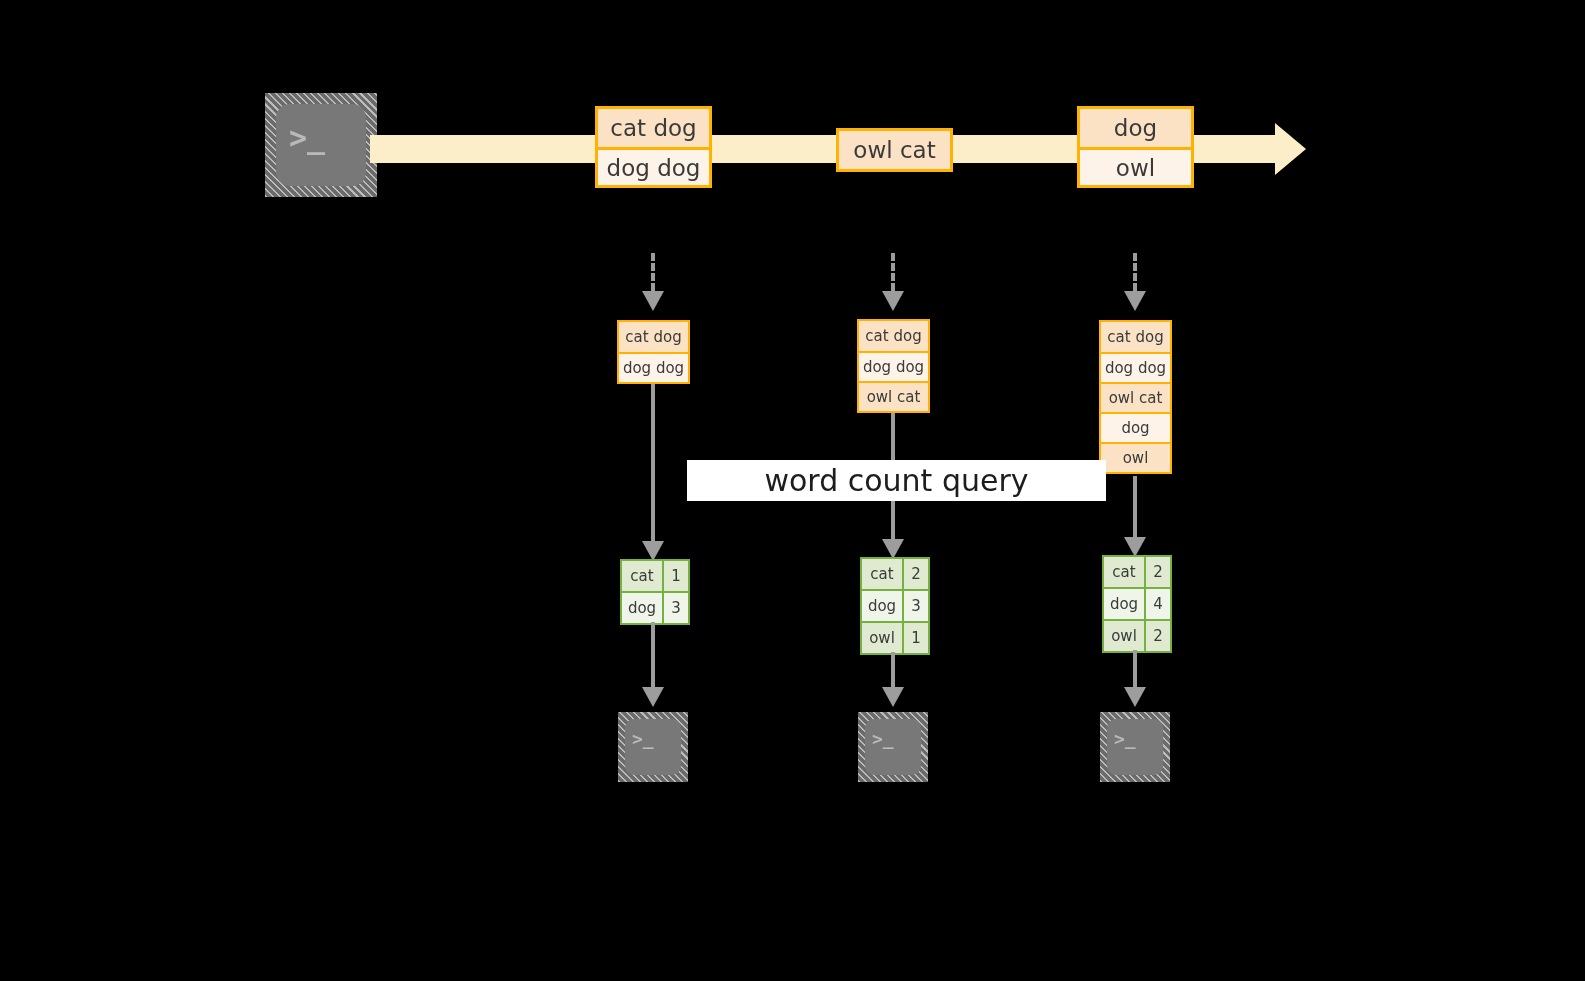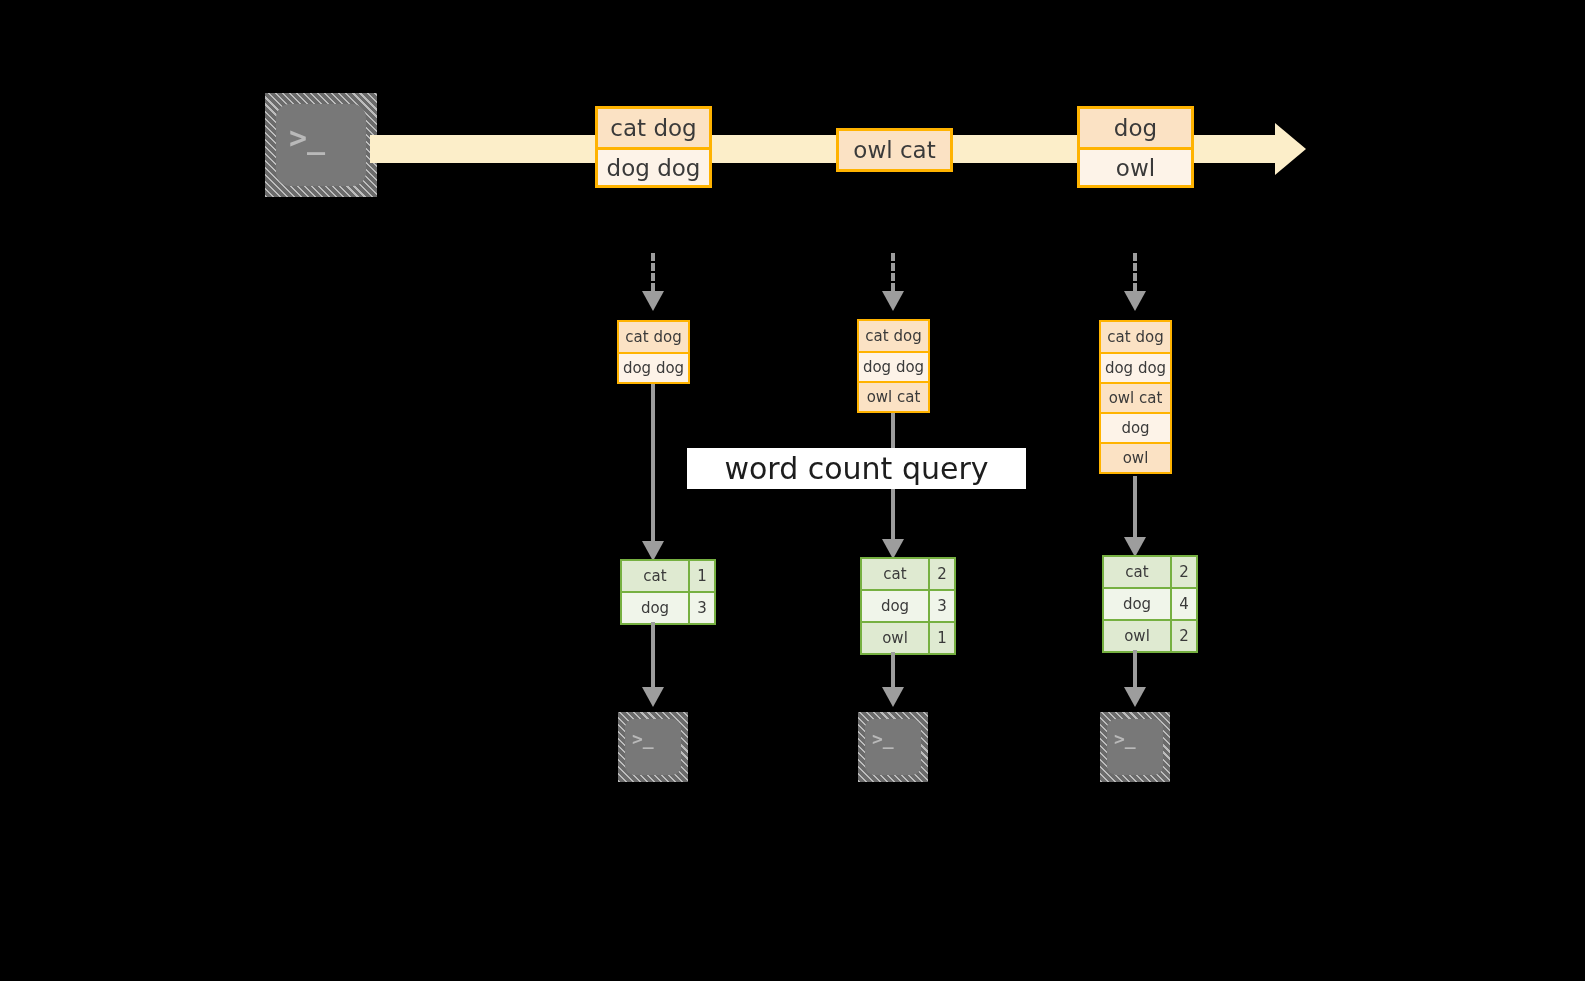--- a/index.html
+++ b/index.html
@@ -106,21 +106,21 @@
   }
   .tblrow + .tblrow { border-top: 2px solid #76b041; }
   .tblrow .k, .tblrow .v {
     box-sizing: border-box;
     display: flex;
     align-items: center;
     justify-content: center;
     font-size: 15px;
     color: #3a3a3a;
   }
-  .tblrow .k { width: 66px; }
+  .tblrow .k { width: 40px; }
   .tblrow .v { width: 26px; border-left: 2px solid #76b041; }
   .tblrow.odd  .k, .tblrow.odd  .v { background: #dfead1; }
   .tblrow.even .k, .tblrow.even .v { background: #f0f5ea; }
 
   
   .vline {
     position: absolute;
     width: 4px;
     background: #9d9d9d;
   }
@@ -274,17 +274,17 @@
   </div>
 
   <div class="vline" style="left:1133px; top:650px; height:40px;"></div>
   <div class="vhead" style="left:1124px; top:687px;"></div>
 
   <div class="term small" style="left:1100px; top:712px; width:70px; height:70px;">
     <div class="term-body"></div>
     <span class="term-glyph" style="left:14px; top:18px; font-size:18px;">&gt;_</span>
   </div>
 
-  <div class="band" style="left:687px; top:448px; width:339px; height:41px;">
+  <div class="band" style="left:687px; top:460px; width:419px; height:41px;">
     <span class="band-text">word count query</span>
   </div>
 
 </div>
 
 </body></html>

